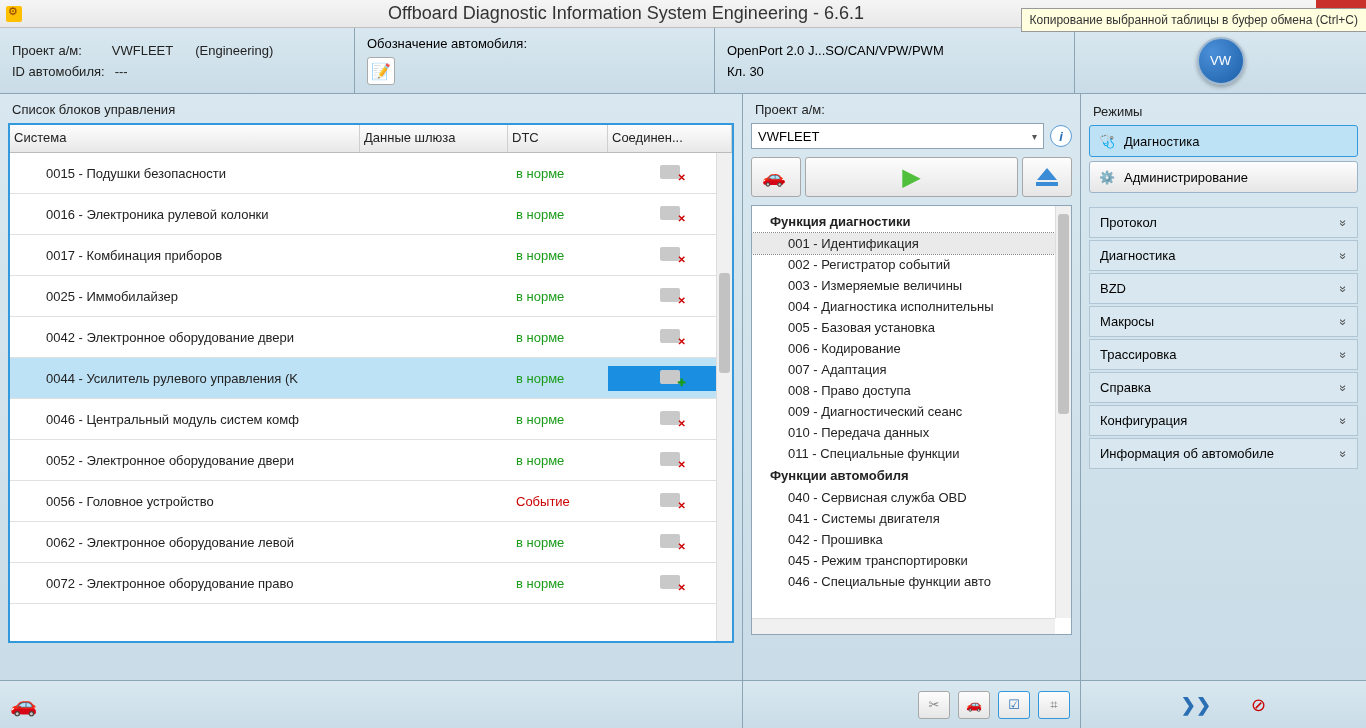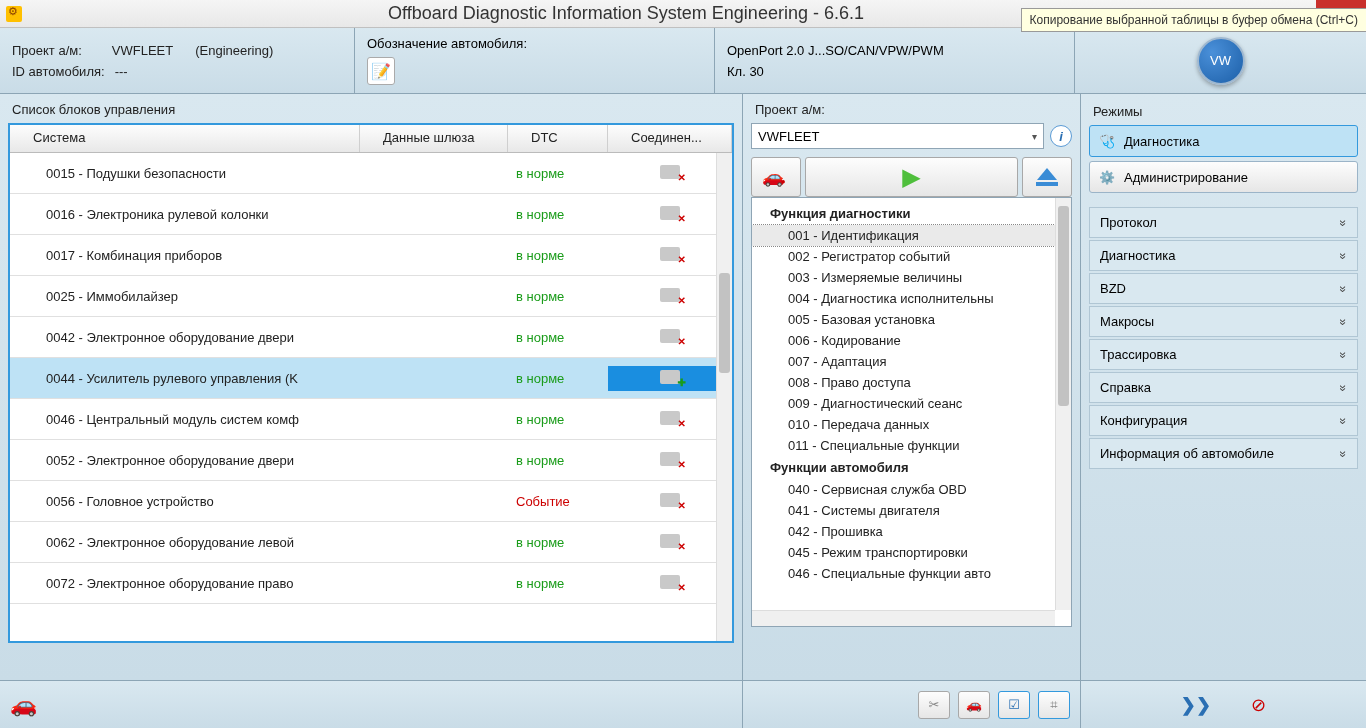--- a/index.html
+++ b/index.html
@@ -25,21 +25,21 @@
   .workspace{display:flex; height:586px;}
   .panel{background:linear-gradient(#d9e8f0,#c9dce7); border-right:1px solid #8ca5b5; padding:8px;}
   .panel.left{width:743px;}
   .panel.mid{width:338px;}
   .panel.right{flex:1; border-right:none;}
 
   .panel-label{color:#222; margin-bottom:6px; padding-left:4px;}
 
   .table-wrap{background:#fff; border:2px solid #3399dd; height:520px; position:relative; overflow:hidden;}
   .thead{display:flex; background:linear-gradient(#fdfdfd,#e8e8e8); border-bottom:1px solid #bbb; height:28px;}
-  .th{padding:5px 23px; border-right:1px solid #cfcfcf; color:#222; overflow:hidden; white-space:nowrap;}
+  .th{padding:5px 4px; border-right:1px solid #cfcfcf; color:#222; overflow:hidden; white-space:nowrap;}
   .th.sys{width:350px;} .th.gw{width:148px;} .th.dtc{width:100px;} .th.conn{flex:1;}
   .tbody{height:480px; overflow-y:auto;}
   .tr{display:flex; height:41px; border-bottom:1px solid #e0e0e0; align-items:center; cursor:pointer;}
   .tr.sel{background:#bee2f5;}
   .tr.sel .td.conn{background:#1a8ee0;}
   .td{padding:4px 8px; overflow:hidden; white-space:nowrap;}
   .td.sys{width:350px; padding-left:36px; color:#222;}
   .td.gw{width:148px;} .td.dtc{width:100px;} .td.conn{flex:1; text-align:center;}
   .dtc-ok{color:#1a9c1a;} .dtc-event{color:#c00;}
   .conn-icon{display:inline-block; width:20px; height:14px; background:#c9c9c9; border-radius:2px; position:relative;}
@@ -54,21 +54,21 @@
   .info-icon{width:22px; height:22px; border-radius:50%; background:#fff; border:1px solid #5b9bd5; color:#2a6fb3; font-style:italic; font-weight:bold; display:flex; align-items:center; justify-content:center;}
 
   .mid-btnrow{display:flex; gap:4px; margin-top:8px;}
   .mb-btn{height:40px; background:linear-gradient(#fdfdfd,#e6e6e6); border:1px solid #a8a8a8; border-radius:3px; display:flex; align-items:center; justify-content:center;}
   .mb-btn.small{width:50px;} .mb-btn.big{flex:1;}
   .car-blue{color:#3a8cd6; font-size:18px;} .car-red-dot{color:#c00; font-size:8px; position:relative; top:4px; left:-4px;}
   .play-icon{color:#4fbf3c; font-size:24px;}
   .eject-icon{width:0;height:0; border-left:10px solid transparent; border-right:10px solid transparent; border-bottom:12px solid #3a8cd6;}
   .eject-bar{width:22px; height:4px; background:#3a8cd6; margin-top:2px;}
 
-  .tree-wrap{background:#fff; border:1px solid #8fa5b5; margin-top:0; height:430px; overflow:hidden; position:relative;}
+  .tree-wrap{background:#fff; border:1px solid #8fa5b5; margin-top:8px; height:430px; overflow:hidden; position:relative;}
   .tree{padding:4px 0;}
   .tree-group{padding:4px 18px; font-weight:bold; color:#222;}
   .tree-item{padding:3px 8px 3px 36px; color:#222; cursor:pointer;}
   .tree-item.sel{background:#eaeaea; outline:1px dotted #888;}
   .tree-scroll{position:absolute; right:0; top:0; bottom:16px; width:16px; background:#f0f0f0; border-left:1px solid #ddd;}
   .tree-scroll .th2{position:absolute; left:2px; right:2px; top:8px; height:200px; background:#c2c2c2; border-radius:3px;}
   .tree-hscroll{position:absolute; left:0; right:16px; bottom:0; height:16px; background:#f0f0f0; border-top:1px solid #ddd;}
 
   .right-label{padding:2px 4px 6px; color:#222;}
   .mode-list{display:flex; flex-direction:column; gap:4px; margin-bottom:14px;}

